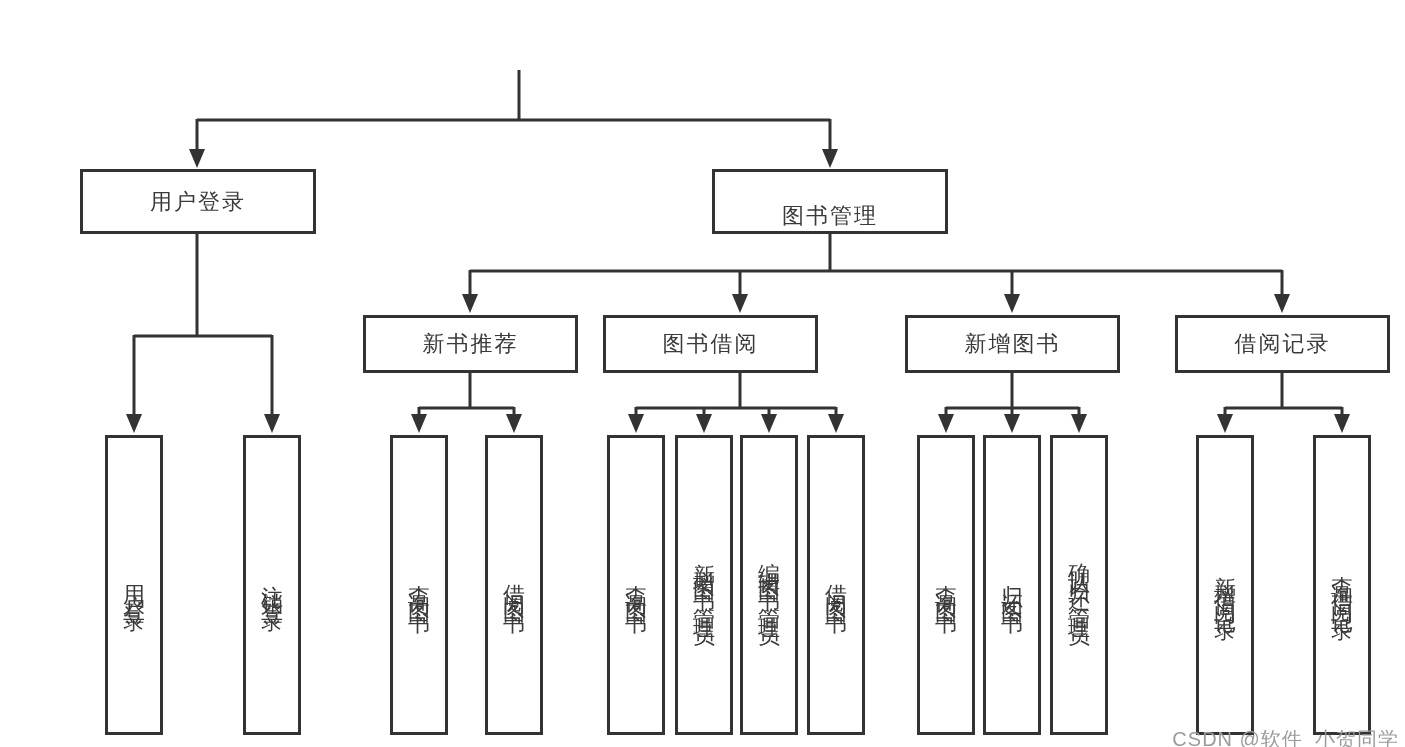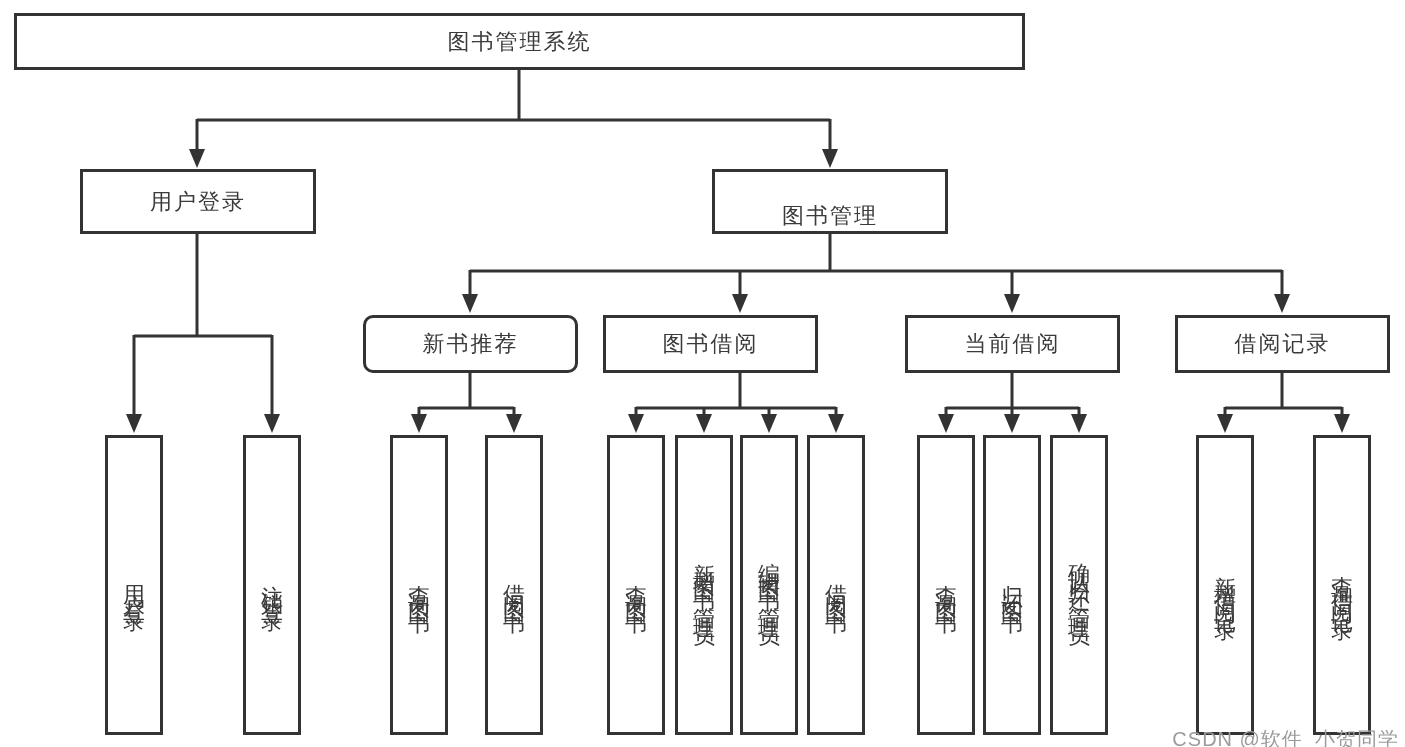--- a/index.html
+++ b/index.html
@@ -125,39 +125,36 @@
       <polygon points="761,414 777,414 769,433"></polygon>
       <polygon points="828,414 844,414 836,433"></polygon>
       <polygon points="938,414 954,414 946,433"></polygon>
       <polygon points="1004,414 1020,414 1012,433"></polygon>
       <polygon points="1071,414 1087,414 1079,433"></polygon>
       <polygon points="1217,414 1233,414 1225,433"></polygon>
       <polygon points="1334,414 1350,414 1342,433"></polygon>
     </g>
   </svg>
 
-  <div class="node root-box">
-    <span class="hlabel">图书管理系统</span>
-  </div>
 
   <div class="node branch-box" style="left:80px;">
     <span class="hlabel">用户登录</span>
   </div>
   <div class="node branch-box" style="left:712px;align-items:flex-end;">
     <span class="hlabel">图书管理</span>
   </div>
 
-  <div class="node cat-box" style="left:363px;border-radius:10px;">
+  <div class="node cat-box" style="left:363px;">
     <span class="hlabel">新书推荐</span>
   </div>
   <div class="node cat-box" style="left:603px;">
     <span class="hlabel">图书借阅</span>
   </div>
   <div class="node cat-box" style="left:905px;">
-    <span class="hlabel">当前借阅</span>
+    <span class="hlabel">新增图书</span>
   </div>
   <div class="node cat-box" style="left:1175px;">
     <span class="hlabel">借阅记录</span>
   </div>
 
   <div class="node leaf" style="left:105px;">
     <span class="vlabel">用户登录</span>
   </div>
   <div class="node leaf" style="left:243px;">
     <span class="vlabel">注销登录</span>

